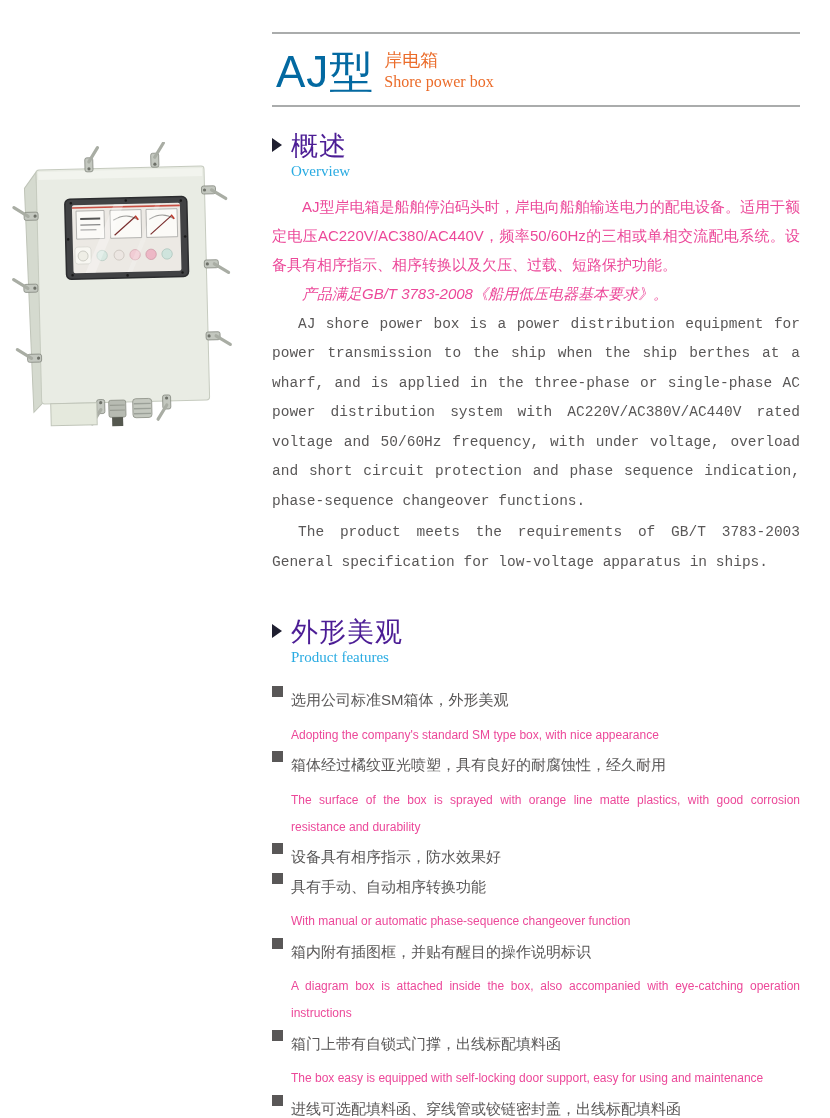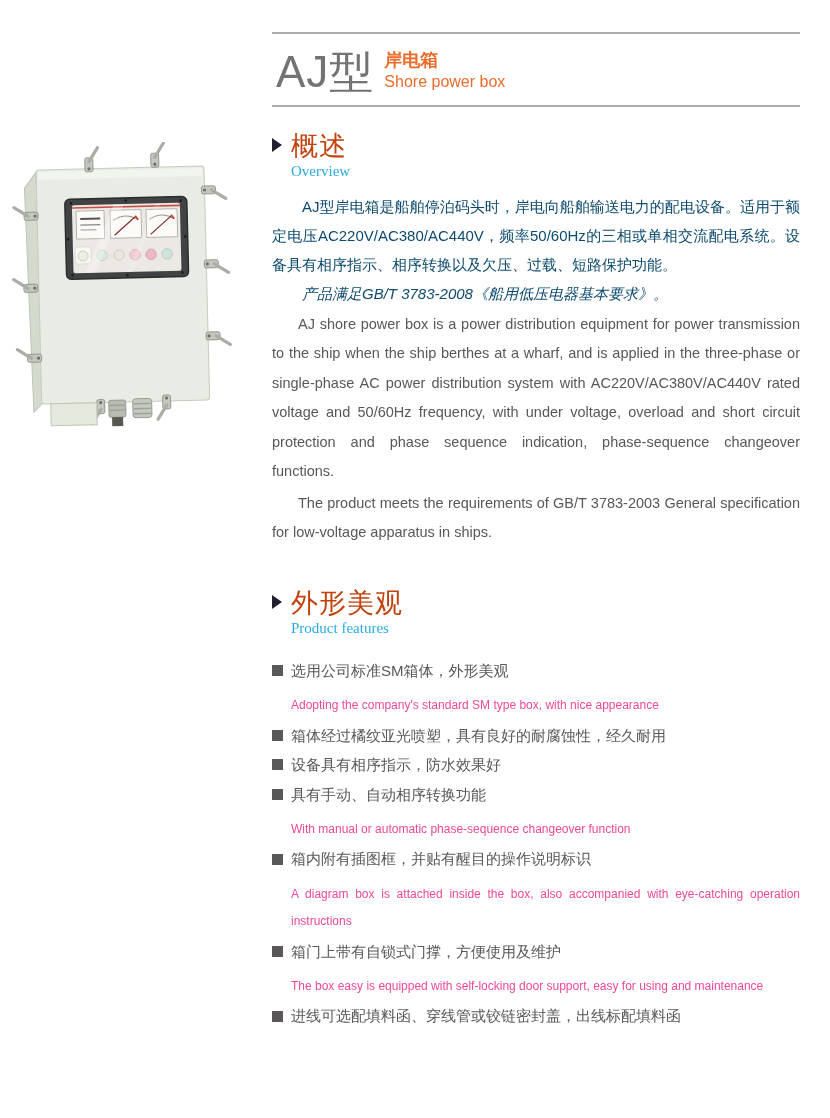--- a/index.html
+++ b/index.html
@@ -9,41 +9,41 @@
   
   .photo-wrap{position:absolute;left:6px;top:142px;width:236px;height:300px;}
 
   
   .content{position:absolute;left:272px;top:0;width:528px;}
 
   .rule{border:none;border-top:2px solid #aaacac;margin:0;}
   .rule-top{margin-top:32px;}
 
   .title-row{display:flex;align-items:flex-end;padding:16px 0 12px 4px;}
-  .model{font-size:44px;line-height:0.95;color:#737373;letter-spacing:1px;}
+  .model{font-size:44px;line-height:0.95;color:#0369a1;letter-spacing:1px;}
   .subwrap{display:flex;flex-direction:column;margin-left:10px;padding-bottom:2px;}
-  .sub-cn{font-size:18px;font-weight:bold;color:#eb6c2a;line-height:1.2;}
-  .sub-en{font-size:16px;color:#eb6c2a;line-height:1.2;}
+  .sub-cn{font-size:18px;font-weight:normal;color:#eb6c2a;line-height:1.2;}
+  .sub-en{font-size:16px;color:#eb6c2a;line-height:1.2;font-family:Liberation Serif, serif;}
 
   .section{margin-top:24px;}
   .section-heading{display:flex;align-items:flex-start;}
   .arrow-icon{width:0;height:0;border-top:7px solid transparent;border-bottom:7px solid transparent;
     border-left:10px solid #1f1f30;margin-top:7px;flex-shrink:0;}
   .heading-text{margin-left:9px;}
-  .heading-cn{font-size:27px;color:#c2410c;line-height:1.15;letter-spacing:1px;}
+  .heading-cn{font-size:27px;color:#4c1d95;line-height:1.15;letter-spacing:1px;}
   .heading-en{font-size:15px;color:#29abe2;margin-top:1px;font-family:Liberation Serif, serif;}
 
-  .para-cn{font-size:15px;color:#0c4a6e;line-height:29px;text-align:justify;text-indent:2em;margin:12px 0 0 0;}
+  .para-cn{font-size:15px;color:#ec4899;line-height:29px;text-align:justify;text-indent:2em;margin:12px 0 0 0;}
   .para-cn2{margin-top:0;font-style:italic;}
-  .para-en{font-size:14.5px;color:#595757;line-height:29.5px;text-align:justify;text-indent:26px;margin:2px 0 0 0;}
+  .para-en{font-size:14.5px;color:#595757;line-height:29.5px;text-align:justify;text-indent:26px;margin:2px 0 0 0;font-family:Liberation Mono, monospace;}
 
   .features-section{margin-top:40px;}
   .feature-list{margin-top:20px;}
   .feature-item{margin-bottom:2px;}
-  .feature-cn{display:flex;align-items:center;font-size:15px;color:#595757;line-height:27.4px;}
+  .feature-cn{display:flex;align-items:flex-start;font-size:15px;color:#595757;line-height:27.4px;}
   .bullet-square{width:11px;height:11px;background:#595757;margin-right:8px;flex-shrink:0;}
   .feature-en{font-size:12px;color:#ec4899;line-height:27.4px;text-align:justify;padding-left:19px;margin-top:8px;}
 </style>
 </head>
 <body>
 
 <div class="page">
 
   <div class="photo-wrap">
     <svg width="236" height="300" viewBox="0 0 236 300" xmlns="http://www.w3.org/2000/svg">
@@ -222,20 +222,21 @@
               <span>选用公司标准SM箱体，外形美观</span>
             </div>
           <div class="feature-en">Adopting the company's standard SM type box, with nice appearance</div>
         </div>
 
         <div class="feature-item">
           <div class="feature-cn">
               <span class="bullet-square"></span>
               <span>箱体经过橘纹亚光喷塑，具有良好的耐腐蚀性，经久耐用</span>
             </div>
+          <div class="feature-en">The surface of the box is sprayed with orange line matte plastics, with good corrosion resistance and durability</div>
         </div>
 
         <div class="feature-item">
           <div class="feature-cn">
               <span class="bullet-square"></span>
               <span>设备具有相序指示，防水效果好</span>
             </div>
         </div>
 
         <div class="feature-item">
@@ -250,21 +251,21 @@
           <div class="feature-cn">
               <span class="bullet-square"></span>
               <span>箱内附有插图框，并贴有醒目的操作说明标识</span>
             </div>
           <div class="feature-en">A diagram box is attached inside the box, also accompanied with eye-catching operation instructions</div>
         </div>
 
         <div class="feature-item">
           <div class="feature-cn">
               <span class="bullet-square"></span>
-              <span>箱门上带有自锁式门撑，方便使用及维护</span>
+              <span>箱门上带有自锁式门撑，出线标配填料函</span>
             </div>
           <div class="feature-en">The box easy is equipped with self-locking door support, easy for using and maintenance</div>
         </div>
 
         <div class="feature-item">
           <div class="feature-cn">
               <span class="bullet-square"></span>
               <span>进线可选配填料函、穿线管或铰链密封盖，出线标配填料函</span>
             </div>
 

